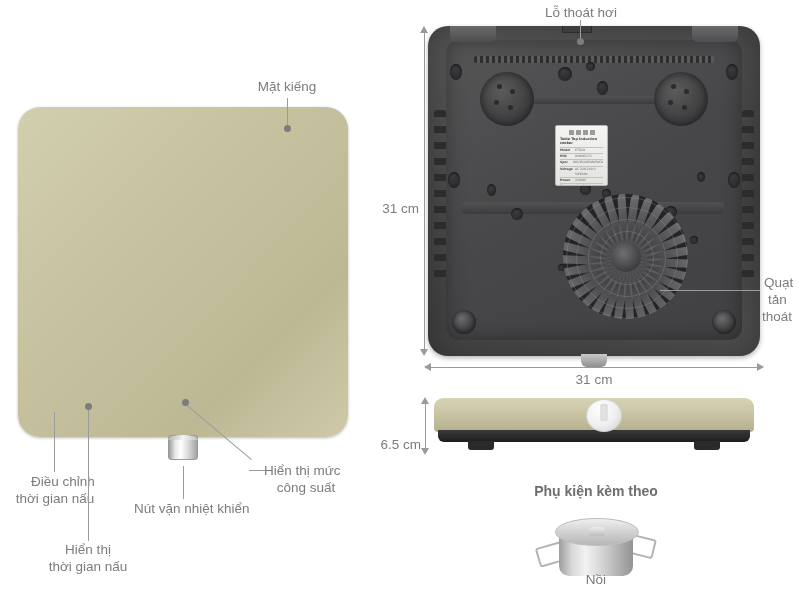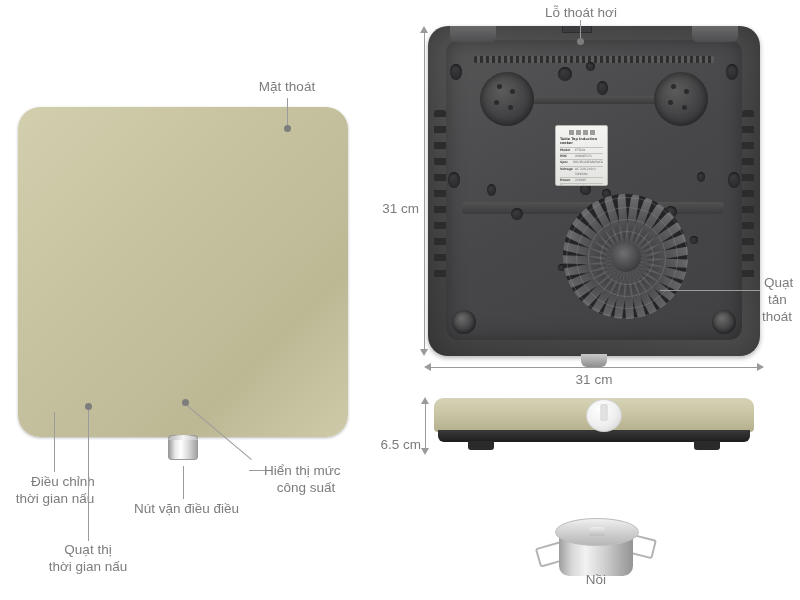--- a/index.html
+++ b/index.html
@@ -518,33 +518,33 @@
 
 <div id="stage">
 
   <div id="cooktop-top-view">
     <div class="bezel"></div>
     <div class="knob-front"></div>
   </div>
 
   <div class="dot" style="left:284px; top:125px;"></div>
   <div class="line vline" style="left:287px; top:98px; height:28px;"></div>
-  <div class="lbl center" style="left:237px; top:78px; width:100px;">Mặt thoát</div>
+  <div class="lbl center" style="left:237px; top:78px; width:100px;">Mặt kiếng</div>
 
   <div class="line vline" style="left:54px; top:412px; height:60px;"></div>
   <div class="lbl center" style="left:10px; top:473px; width:106px;">Điều chỉnh</div>
   <div class="lbl center" style="left:2px; top:490px; width:106px;">thời gian nấu</div>
 
   <div class="dot" style="left:85px; top:403px;"></div>
   <div class="line vline" style="left:88px; top:409px; height:132px;"></div>
-  <div class="lbl center" style="left:35px; top:541px; width:106px;">Quạt thị</div>
+  <div class="lbl center" style="left:35px; top:541px; width:106px;">Hiển thị</div>
   <div class="lbl center" style="left:35px; top:558px; width:106px;">thời gian nấu</div>
 
   <div class="line vline" style="left:183px; top:466px; height:33px;"></div>
-  <div class="lbl" style="left:134px; top:500px;">Nút vặn điều điều</div>
+  <div class="lbl" style="left:134px; top:500px;">Nút vặn nhiệt khiển</div>
 
   <div class="dot" style="left:182px; top:399px;"></div>
   <div class="diag" style="left:186px; top:404px; width:86px; transform: rotate(40deg);"></div>
   <div class="line hline" style="left:249px; top:470px; width:16px;"></div>
   <div class="lbl" style="left:264px; top:462px;text-align:center;">Hiển thị mức</div>
   <div class="lbl center" style="left:260px; top:479px; width:92px;">công suất</div>
 
   <div id="cooktop-bottom-view">
     <div class="base-body">
       <div class="base-inner-plate"></div>
@@ -690,20 +690,21 @@
     <div class="side-foot" style="left:34px;"></div>
     <div class="side-foot" style="right:34px;"></div>
     <div class="side-knob"></div>
   </div>
 
   <div class="dim-line" style="left:425px; top:404px; width:1px; height:44px;"></div>
   <div class="arrow-up" style="left:421px; top:397px;"></div>
   <div class="arrow-down" style="left:421px; top:448px;"></div>
   <div class="lbl right" style="left:366px; top:436px; width:55px;">6.5 cm</div>
 
+  <div class="lbl bold center" style="left:496px; top:483px; width:200px; font-size:14px;">Phụ kiện kèm theo</div>
 
   <div id="accessory-pot">
     <div class="pot-handle" style="left:0px; top:40px; transform: rotate(-16deg);"></div>
     <div class="pot-handle" style="right:0px; top:32px; transform: rotate(14deg);"></div>
     <div class="pot-body"></div>
     <div class="pot-lid">
       <div class="pot-lid-knob"></div>
     </div>
   </div>
   <div class="lbl center" style="left:546px; top:571px; width:100px;">Nồi</div>

